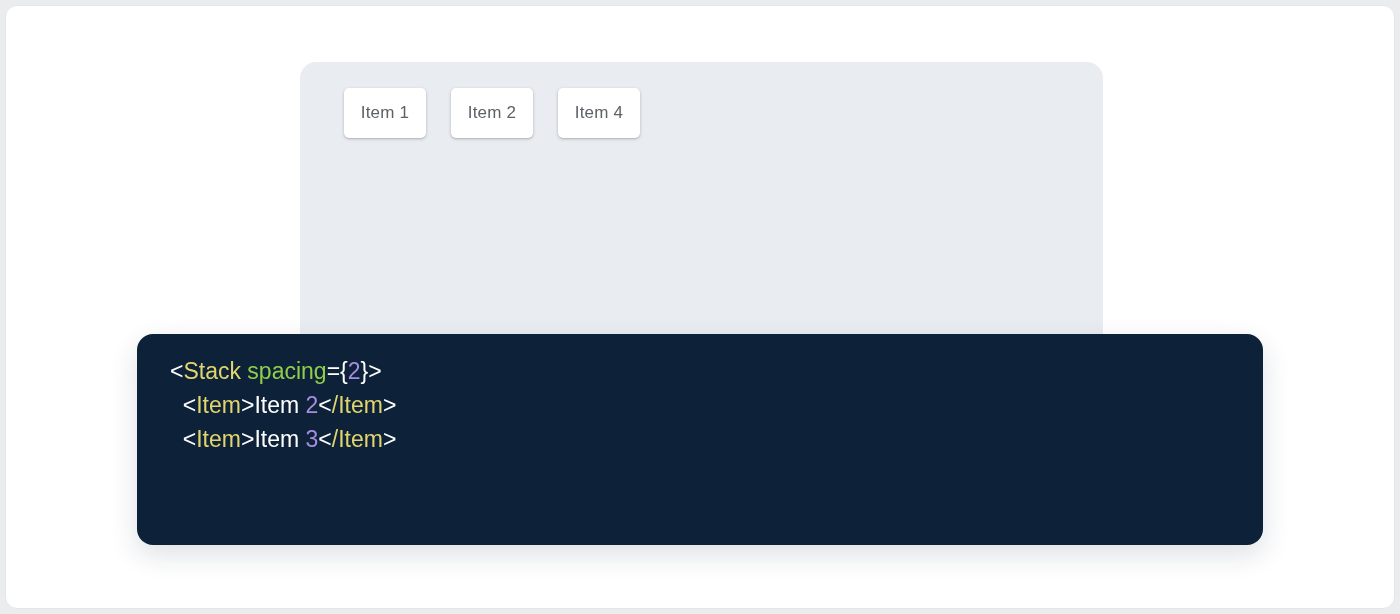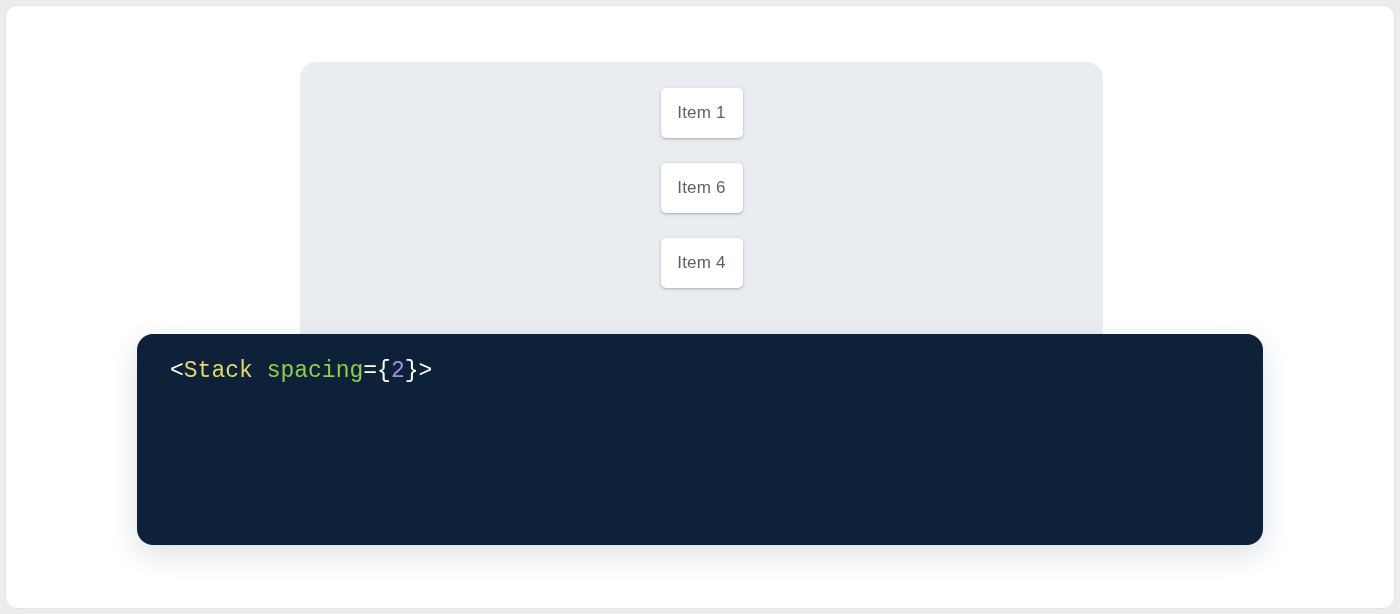--- a/index.html
+++ b/index.html
@@ -19,24 +19,25 @@
   }
   .demo-panel {
     position: absolute;
     left: 300px; top: 62px;
     width: 803px; height: 290px;
     background: #e9edf1;
     border-radius: 16px;
   }
   .stack {
     display: flex;
-    flex-direction: column;
+    flex-direction: row;
     align-items: center;
     padding-top: 26px;
     gap: 25px;
+    margin-left: 44px;
   }
   .item-card {
     width: 82px; height: 50px;
     background: #ffffff;
     border-radius: 5px;
     box-shadow: 0 1px 2px rgba(0,0,0,0.18), 0 1px 4px rgba(0,0,0,0.12);
     display: flex;
     align-items: center;
     justify-content: center;
     color: #5d6267;
@@ -47,21 +48,21 @@
     position: absolute;
     left: 137px; top: 334px;
     width: 1126px; height: 211px;
     background: #0d2239;
     border-radius: 16px;
     box-shadow: 0 10px 28px rgba(13,34,57,0.14);
     padding: 20px 30px 0 33px;
     overflow: hidden;
   }
   .code {
-    font-family: Liberation Mono, monospace;
+    font-family: Liberation Sans, sans-serif;
     font-size: 23px;
     line-height: 34px;
     color: var(--tok-plain, #ffffff);
   }
   .code-line { white-space: pre; }
   .tok-tag        { color: var(--tok-tag, #e2d56e); }
   .tok-attr_name  { color: var(--tok-attr_name, #90ce4a); }
   .tok-number     { color: var(--tok-number, #a78ce0); }
   .tok-punctuation{ color: var(--tok-punctuation, #ffffff); }
   .tok-plain      { color: var(--tok-plain, #ffffff); }
@@ -70,25 +71,27 @@
 <body style="background: rgb(234, 236, 238);">
 
 <div class="frame" style="background: rgb(255, 255, 255); border-color: rgb(227, 230, 233);"></div>
 
 <div class="demo-panel" style="background: rgb(233, 237, 241);">
   <div class="stack">
       <div class="item-card">
         <span>Item 1</span>
       </div>
       <div class="item-card">
-        <span>Item 6</span>
+        <span>Item 2</span>
       </div>
       <div class="item-card">
         <span>Item 4</span>
       </div>
     </div>
 </div>
 
 <div class="code-block" style="background: rgb(13, 34, 57);">
   <div class="code">
       <div class="code-line"><span class="tok-punctuation">&lt;</span><span class="tok-tag">Stack</span><span class="tok-plain"> </span><span class="tok-attr_name">spacing</span><span class="tok-punctuation">=</span><span class="tok-punctuation">{</span><span class="tok-number">2</span><span class="tok-punctuation">}</span><span class="tok-punctuation">&gt;</span></div>
+      <div class="code-line"><span class="tok-plain">  </span><span class="tok-punctuation">&lt;</span><span class="tok-tag">Item</span><span class="tok-punctuation">&gt;</span><span class="tok-plain">Item </span><span class="tok-number">2</span><span class="tok-punctuation">&lt;</span><span class="tok-tag">/Item</span><span class="tok-punctuation">&gt;</span></div>
+      <div class="code-line"><span class="tok-plain">  </span><span class="tok-punctuation">&lt;</span><span class="tok-tag">Item</span><span class="tok-punctuation">&gt;</span><span class="tok-plain">Item </span><span class="tok-number">3</span><span class="tok-punctuation">&lt;</span><span class="tok-tag">/Item</span><span class="tok-punctuation">&gt;</span></div>
     </div>
 </div>
 
 </body></html>

